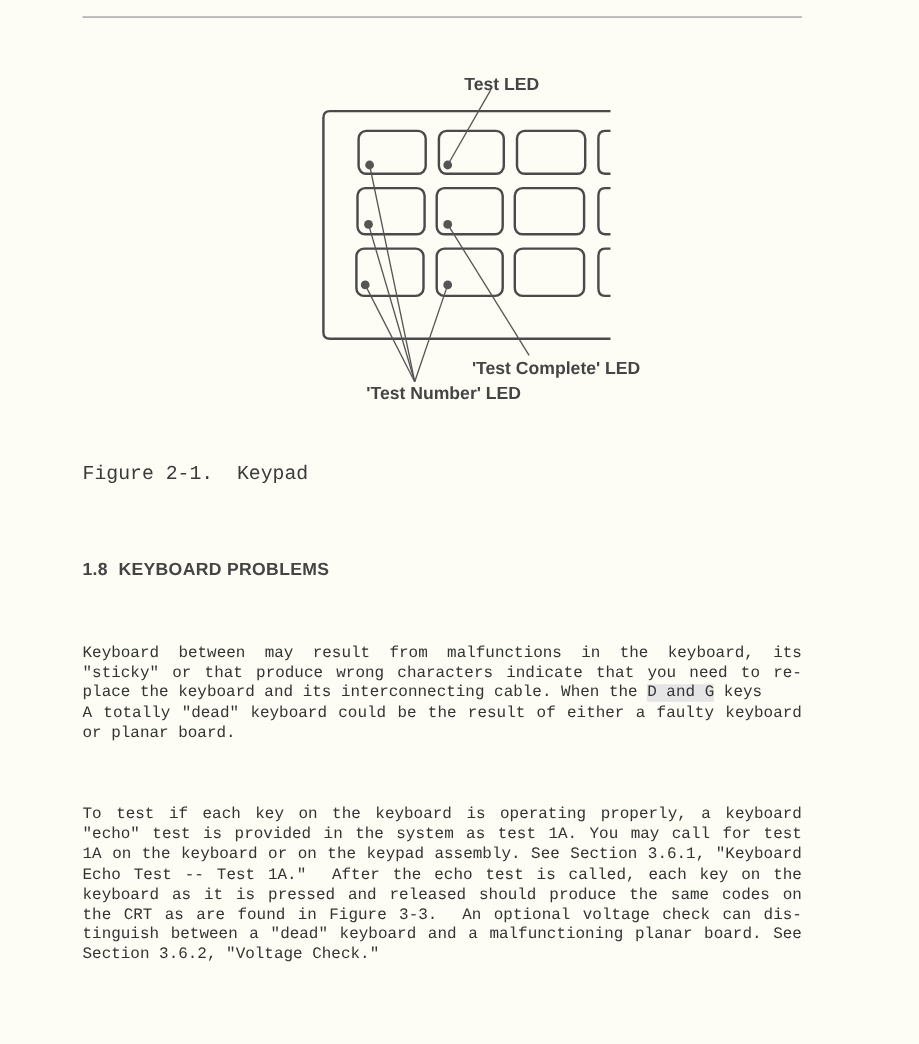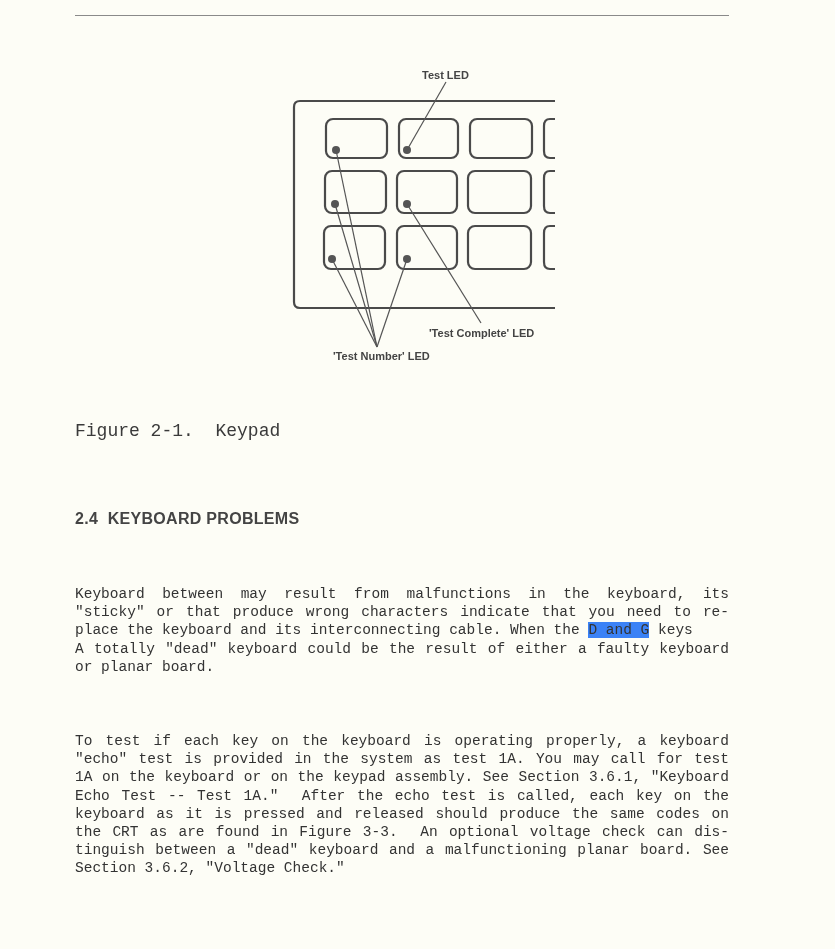--- a/index.html
+++ b/index.html
@@ -3,27 +3,27 @@
 <meta charset="utf-8">
 <style>
   html, body { margin:0; padding:0; }
   body {
     width:835px; height:949px; position:relative; overflow:hidden;
     background:#fdfdf6;
     color:#3a3a3a;
   }
   .rule { position:absolute; left:75px; top:15px; width:654px; height:1px; background:#8a8a8a; }
   .figure { position:absolute; left:280px; top:60px; width:300px; height:320px; }
-  .fig-label { position:absolute; font-family:"Liberation Sans", sans-serif; font-weight:bold; font-size:11px; color:#444; white-space:nowrap; }
+  .fig-label { position:absolute; font-family:"Liberation Sans", sans-serif; font-weight:bold; font-size:16px; color:#444; white-space:nowrap; }
   .caption { position:absolute; left:75px; top:421px; font-family:"Liberation Mono", monospace; font-size:18px; color:#3a3a3a; white-space:pre; }
   .heading { position:absolute; left:75px; top:510px; font-family:"Liberation Sans", sans-serif; font-weight:bold; font-size:16px; color:#444; letter-spacing:0.3px; white-space:pre; }
   .para { position:absolute; left:75px; width:654px; font-family:"Liberation Mono", monospace; font-size:14.5px; line-height:18.2px; color:#333; }
   .para .line { display:block; white-space:pre; text-align:justify; text-align-last:justify; height:18.2px; }
   .para .line.last { text-align-last:left; }
-  .hl { background:#3b82f6; }
+  .hl { background:#e5e5e5; }
 </style>
 </head>
 <body>
 
 <div class="rule"></div>
 
 <div class="figure">
   <svg width="300" height="320" viewBox="0 0 300 320">
     <g fill="none" stroke="#4a4a4a" stroke-width="2.2">
 
@@ -63,21 +63,21 @@
       <line x1="127" y1="199" x2="97" y2="287"></line>
     </g>
   </svg>
   <span class="fig-label" style="left:142px; top:9px;">Test LED</span>
   <span class="fig-label" style="left:149px; top:267px;">'Test Complete' LED</span>
   <span class="fig-label" style="left:53px; top:290px;">'Test Number' LED</span>
 </div>
 
 <div class="caption">Figure 2-1.  Keypad</div>
 
-<div class="heading">2.4  KEYBOARD PROBLEMS</div>
+<div class="heading">1.8  KEYBOARD PROBLEMS</div>
 
 <div class="para" style="top:585px;">
   <span class="line">Keyboard between may result from malfunctions in the keyboard, its</span>
   <span class="line">"sticky" or that produce wrong characters indicate that you need to re-</span>
   <span class="line" style="text-align-last:left;"><span>place the keyboard and its interconnecting cable. When the </span><span class="hl">D and G</span><span> keys</span></span>
   <span class="line">A totally "dead" keyboard could be the result of either a faulty keyboard</span>
   <span class="line last">or planar board.</span>
 </div>
 
 <div class="para" style="top:732px;">

